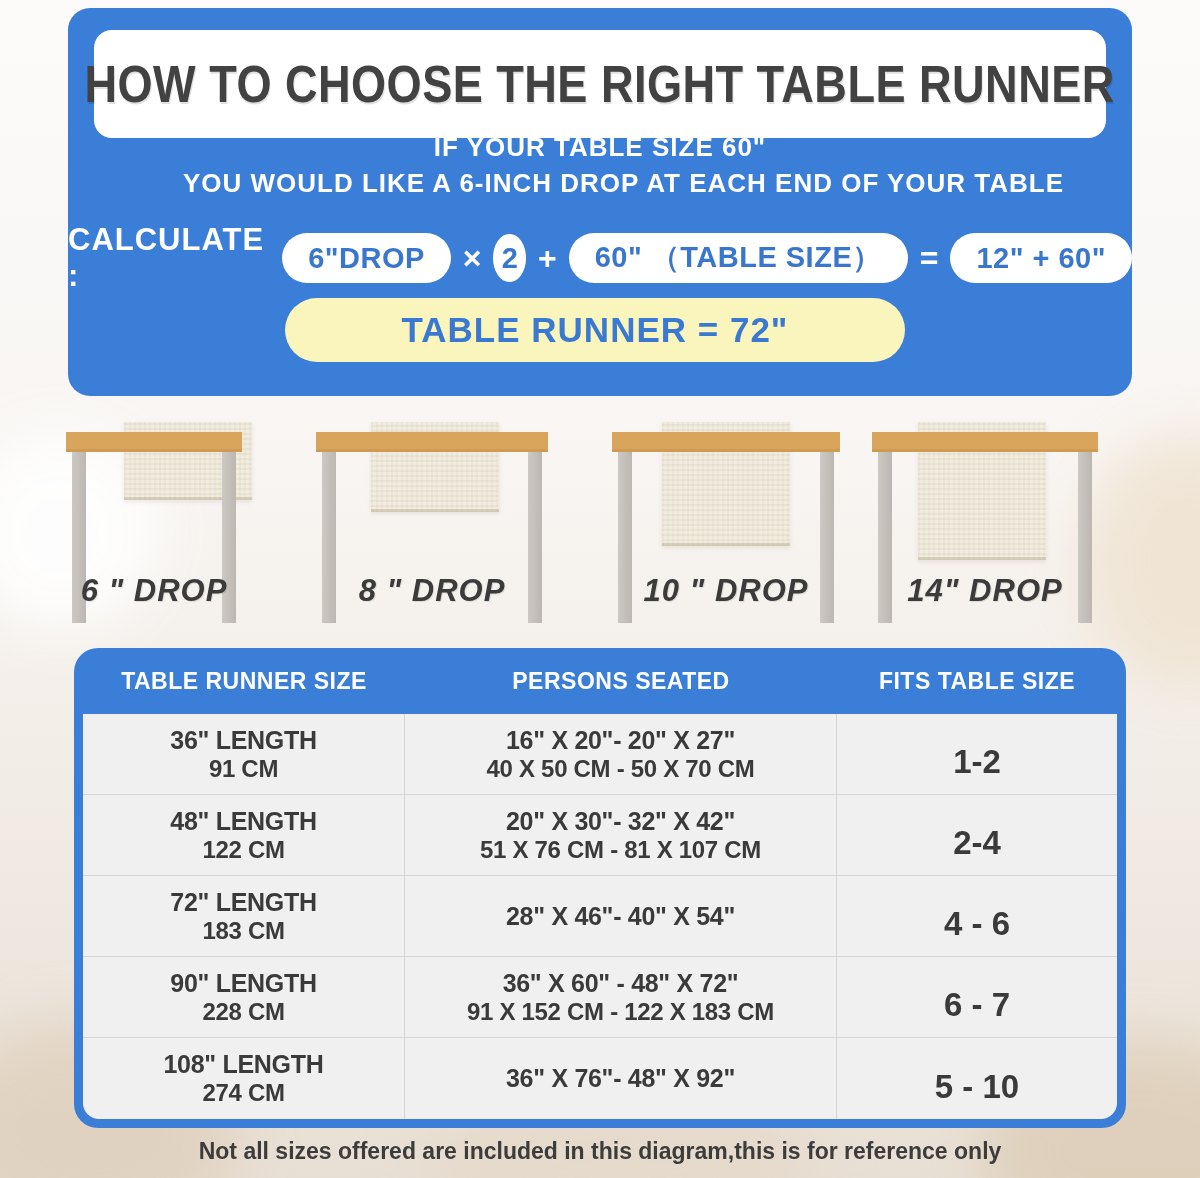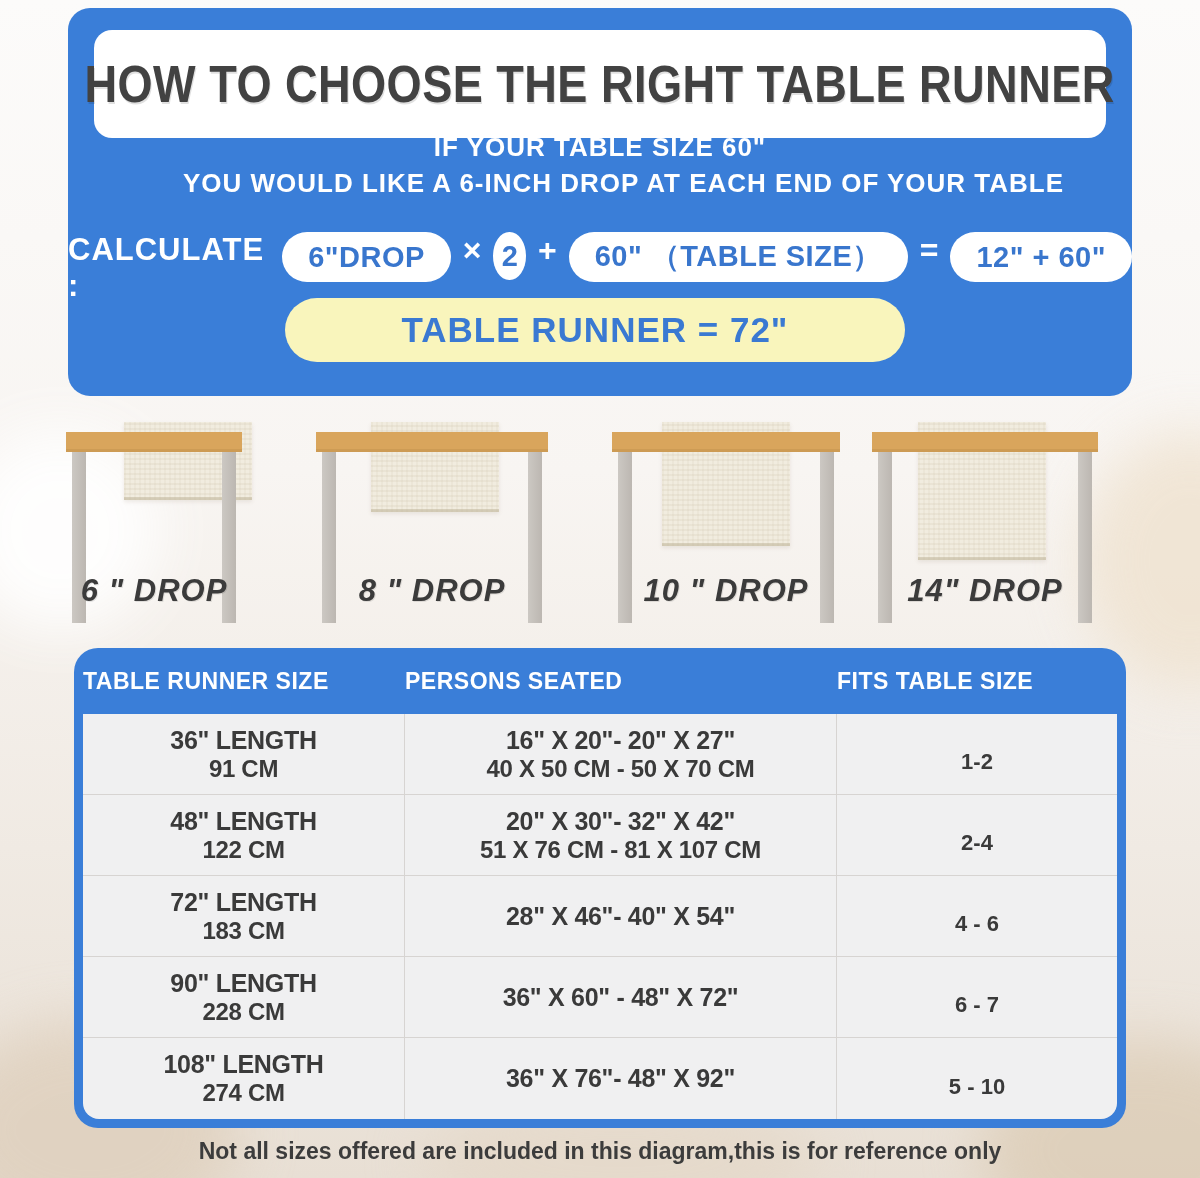--- a/index.html
+++ b/index.html
@@ -28,21 +28,21 @@
   .title-banner span {
     display:inline-block; font-size:46px; font-weight:800; color:#424242;
     letter-spacing:0.5px; transform:scale(0.98,1.12); white-space:nowrap;
     text-shadow:1px 2px 0 rgba(0,0,0,0.12);
   }
   .subtitle { position:absolute; left:0; right:0; text-align:center; color:#ffffff; font-weight:700; }
   .subtitle.s1 { top:124px; font-size:26px; letter-spacing:1px; }
   .subtitle.s2 { top:160px; font-size:26px; letter-spacing:1px;padding-left:47px; }
   .calc-row {
     position:absolute; left:0; right:0; top:224px; height:52px;
-    display:flex; align-items:flex-start; justify-content:center; gap:12px;
+    display:flex; align-items:center; justify-content:center; gap:12px;
   }
   .calc-label { color:#ffffff; font-size:31px; font-weight:800; letter-spacing:1px; margin-right:6px; }
   .pill {
     background:#ffffff; color:#3976cd; font-weight:800; font-size:29px;
     height:50px; border-radius:26px; display:flex; align-items:center; justify-content:center;
     padding:0 26px; white-space:nowrap; letter-spacing:0.5px;
   }
   .op { color:#ffffff; font-size:32px; font-weight:800; }
   .circle {
     background:#ffffff; color:#3976cd; width:48px; height:48px; border-radius:50%;
@@ -89,36 +89,36 @@
 
   
   .size-panel {
     position:absolute; left:74px; top:648px; width:1052px; height:480px;
     background:#3a7ed8; border-radius:24px;
   }
   .size-header {
     position:absolute; left:9px; right:9px; top:0; height:66px;
     display:grid; grid-template-columns:322px 432px 1fr; align-items:center;
   }
-  .size-header div { text-align:left; color:#ffffff; font-size:23px; font-weight:800; letter-spacing:0.5px; }
+  .size-header div { text-align:center; color:#ffffff; font-size:23px; font-weight:800; letter-spacing:0.5px; }
   .size-body {
     position:absolute; left:9px; right:9px; top:66px; bottom:9px;
     background:rgba(248,245,241,0.96); border-radius:0 0 16px 16px; overflow:hidden;
     display:grid; grid-template-rows:repeat(5,1fr);
   }
   .srow { display:grid; grid-template-columns:322px 432px 1fr; border-bottom:1px solid rgba(150,140,128,0.28); }
   .srow:last-child { border-bottom:none; }
   .scell {
     display:flex; flex-direction:column; align-items:center; justify-content:center;
     border-right:1px solid rgba(150,140,128,0.28); color:#3a3a3a;
   }
   .scell:last-child { border-right:none; }
   .scell .l1 { font-size:25px; font-weight:700; letter-spacing:-0.3px; }
   .scell .l2 { font-size:24px; font-weight:700; letter-spacing:-0.3px; margin-top:0; }
-  .scell .single { font-size:22px; font-weight:700;margin-top:16px; }
+  .scell .single { font-size:33px; font-weight:700;margin-top:16px; }
 
   .footnote {
     position:absolute; left:0; right:0; top:1138px; text-align:center;
     font-size:23px; font-weight:700; color:#3c3c3c;
   }
 </style>
 </head>
 <body>
 
 <div class="blob b1"></div>
@@ -226,20 +226,21 @@
       </div>
     </div>
 
     <div class="srow">
       <div class="scell">
         <span class="l1">90" LENGTH</span>
         <span class="l2">228 CM</span>
       </div>
       <div class="scell">
         <span class="l1">36" X 60" - 48" X 72"</span>
+        <span class="l2">91 X 152 CM - 122 X 183 CM</span>
       </div>
       <div class="scell">
         <span class="single">6 - 7</span>
       </div>
     </div>
 
     <div class="srow">
       <div class="scell">
         <span class="l1">108" LENGTH</span>
         <span class="l2">274 CM</span>

